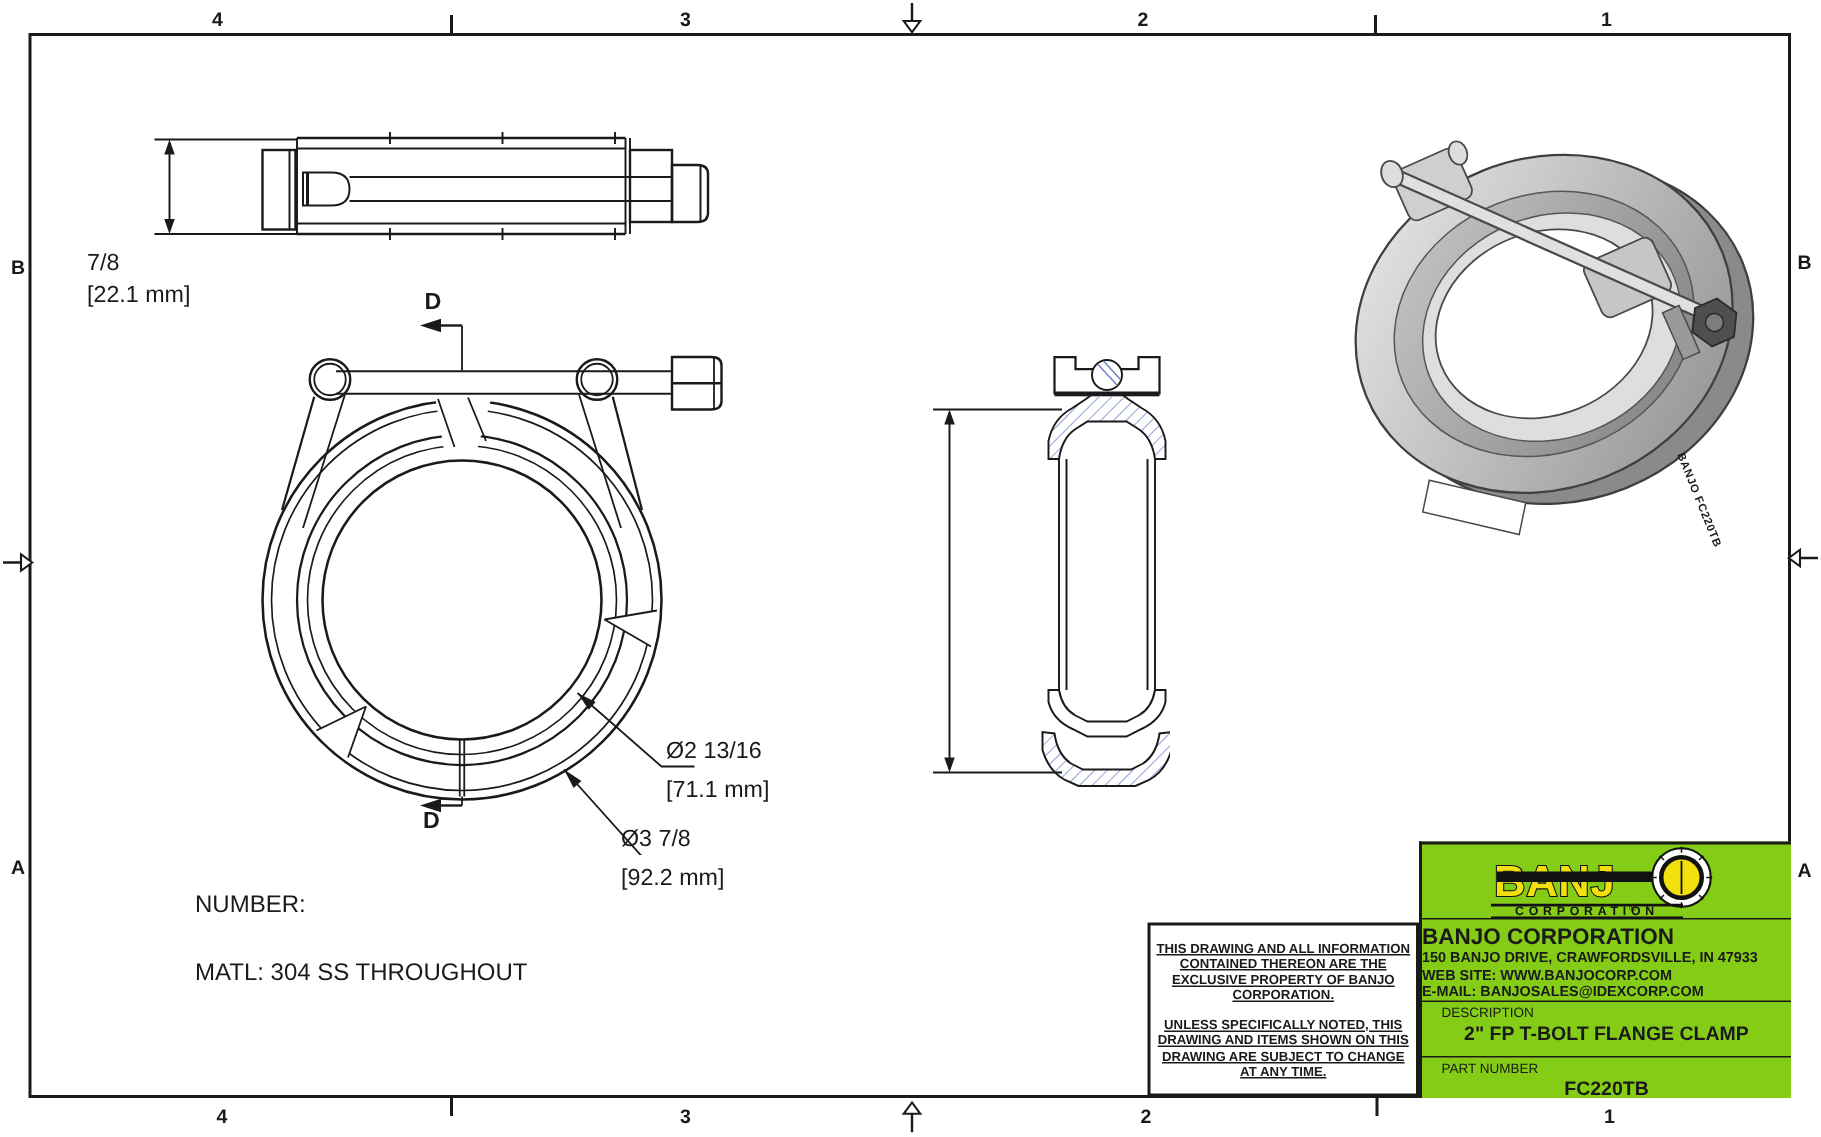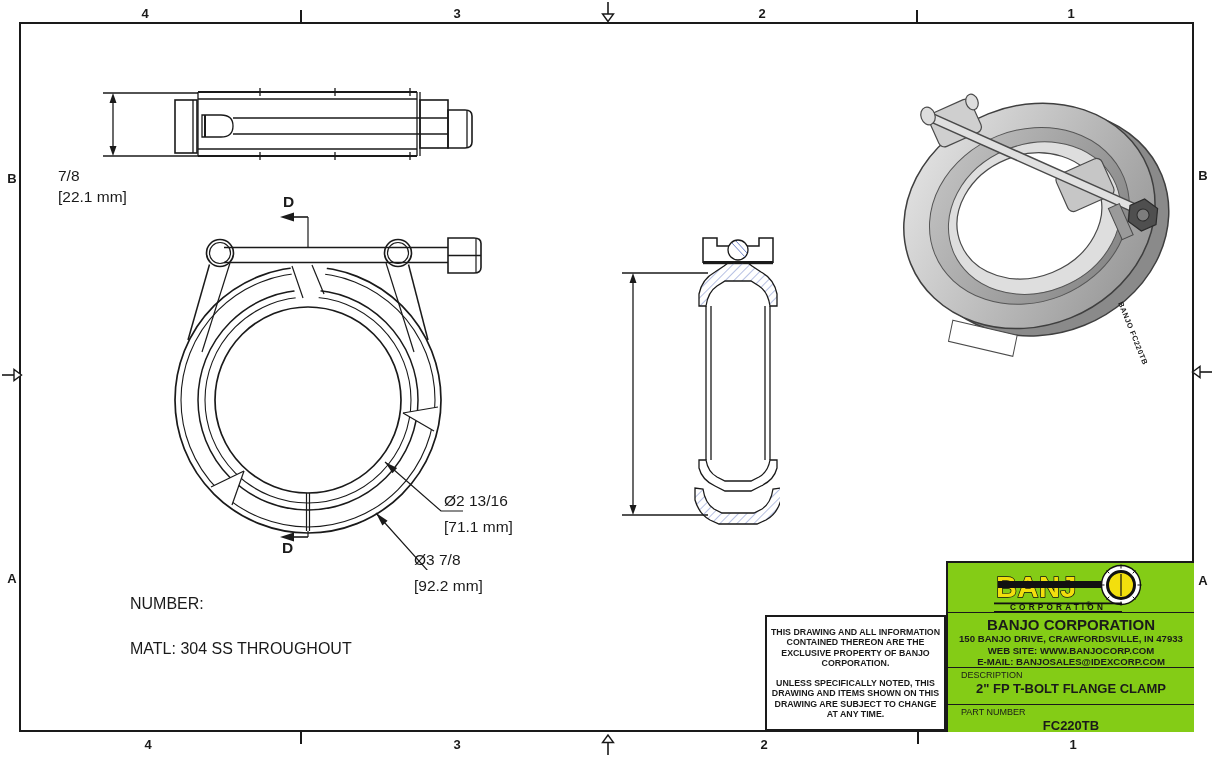--- a/index.html
+++ b/index.html
@@ -8,27 +8,27 @@
   .abs{position:absolute;}
   .frame{left:19px;top:22px;width:1175px;height:710px;border:2px solid #1a1a1a;box-sizing:border-box;}
   .zl{position:absolute;font-size:13px;font-weight:600;transform:translate(-50%,-50%);}
   .tick{position:absolute;width:2px;height:12px;background:#1a1a1a;}
   .dim{position:absolute;font-size:15.5px;line-height:21px;text-align:left;white-space:nowrap;}
   .dlabel{position:absolute;font-size:15.5px;font-weight:600;}
   .notes{position:absolute;font-size:16px;}
   
   .disc{left:765px;top:615px;width:181px;height:116px;border:2px solid #1a1a1a;box-sizing:border-box;
         font-size:8.8px;font-weight:bold;text-align:center;line-height:10.5px;
-        display:flex;flex-direction:column;justify-content:center;gap:9px;padding:2px 3px;}
+        display:flex;flex-direction:column;justify-content:center;gap:9px;padding:2px 3px;text-decoration:underline;}
   
   .tb{left:946px;top:561px;width:248px;height:171px;border-left:2px solid #1a1a1a;border-top:2px solid #1a1a1a;
       box-sizing:border-box;background:#84cc16;}
   .tb-row{border-bottom:1.5px solid #1a1a1a;box-sizing:border-box;position:relative;}
   .tb-logo{height:50px;display:flex;align-items:center;justify-content:center;}
-  .tb-co{height:55px;text-align:center;}
+  .tb-co{height:55px;}
   .tb-co .co{font-size:15px;font-weight:bold;padding-top:3px;}
   .tb-co .sm{font-size:9.6px;font-weight:bold;line-height:11.5px;}
   .tb-desc{height:37px;}
   .tb-part{height:27.5px;border-bottom:none;}
   .tb-lab{font-size:9px;padding:2px 0 0 13px;}
   .tb-val{font-size:13px;font-weight:bold;text-align:center;margin-top:1px;}
   svg{display:block;}
 </style>
 </head>
 <body>

